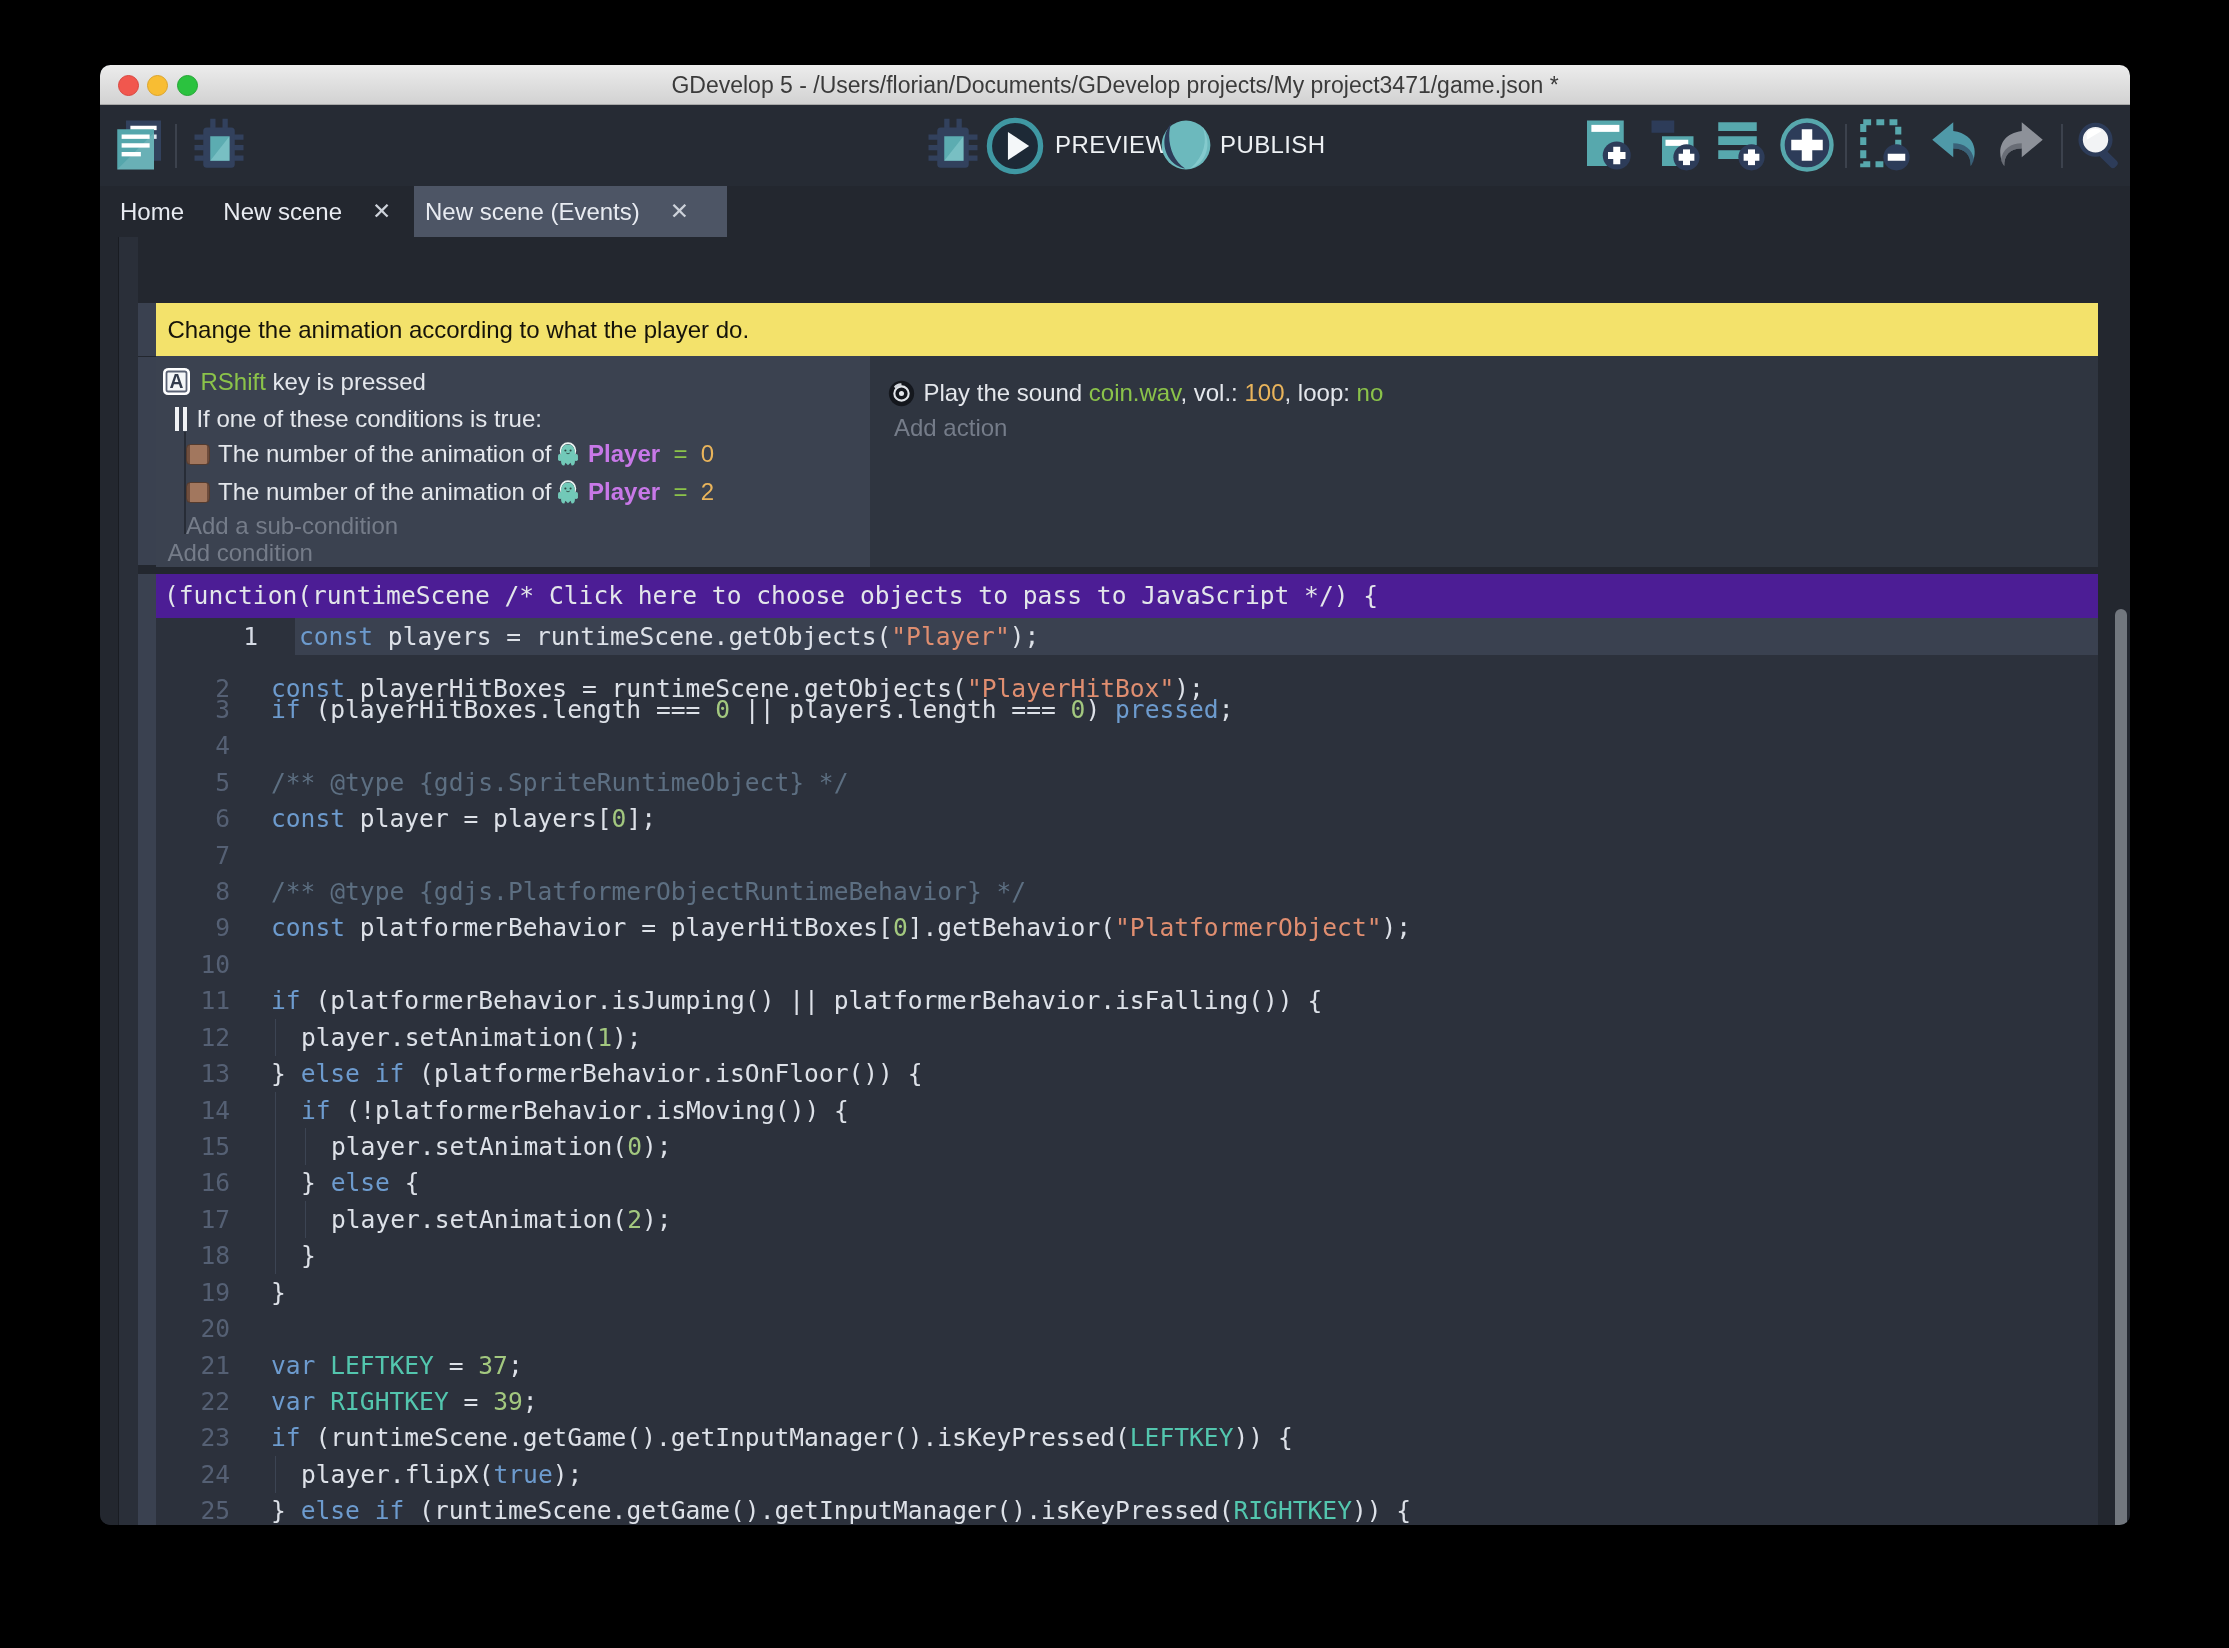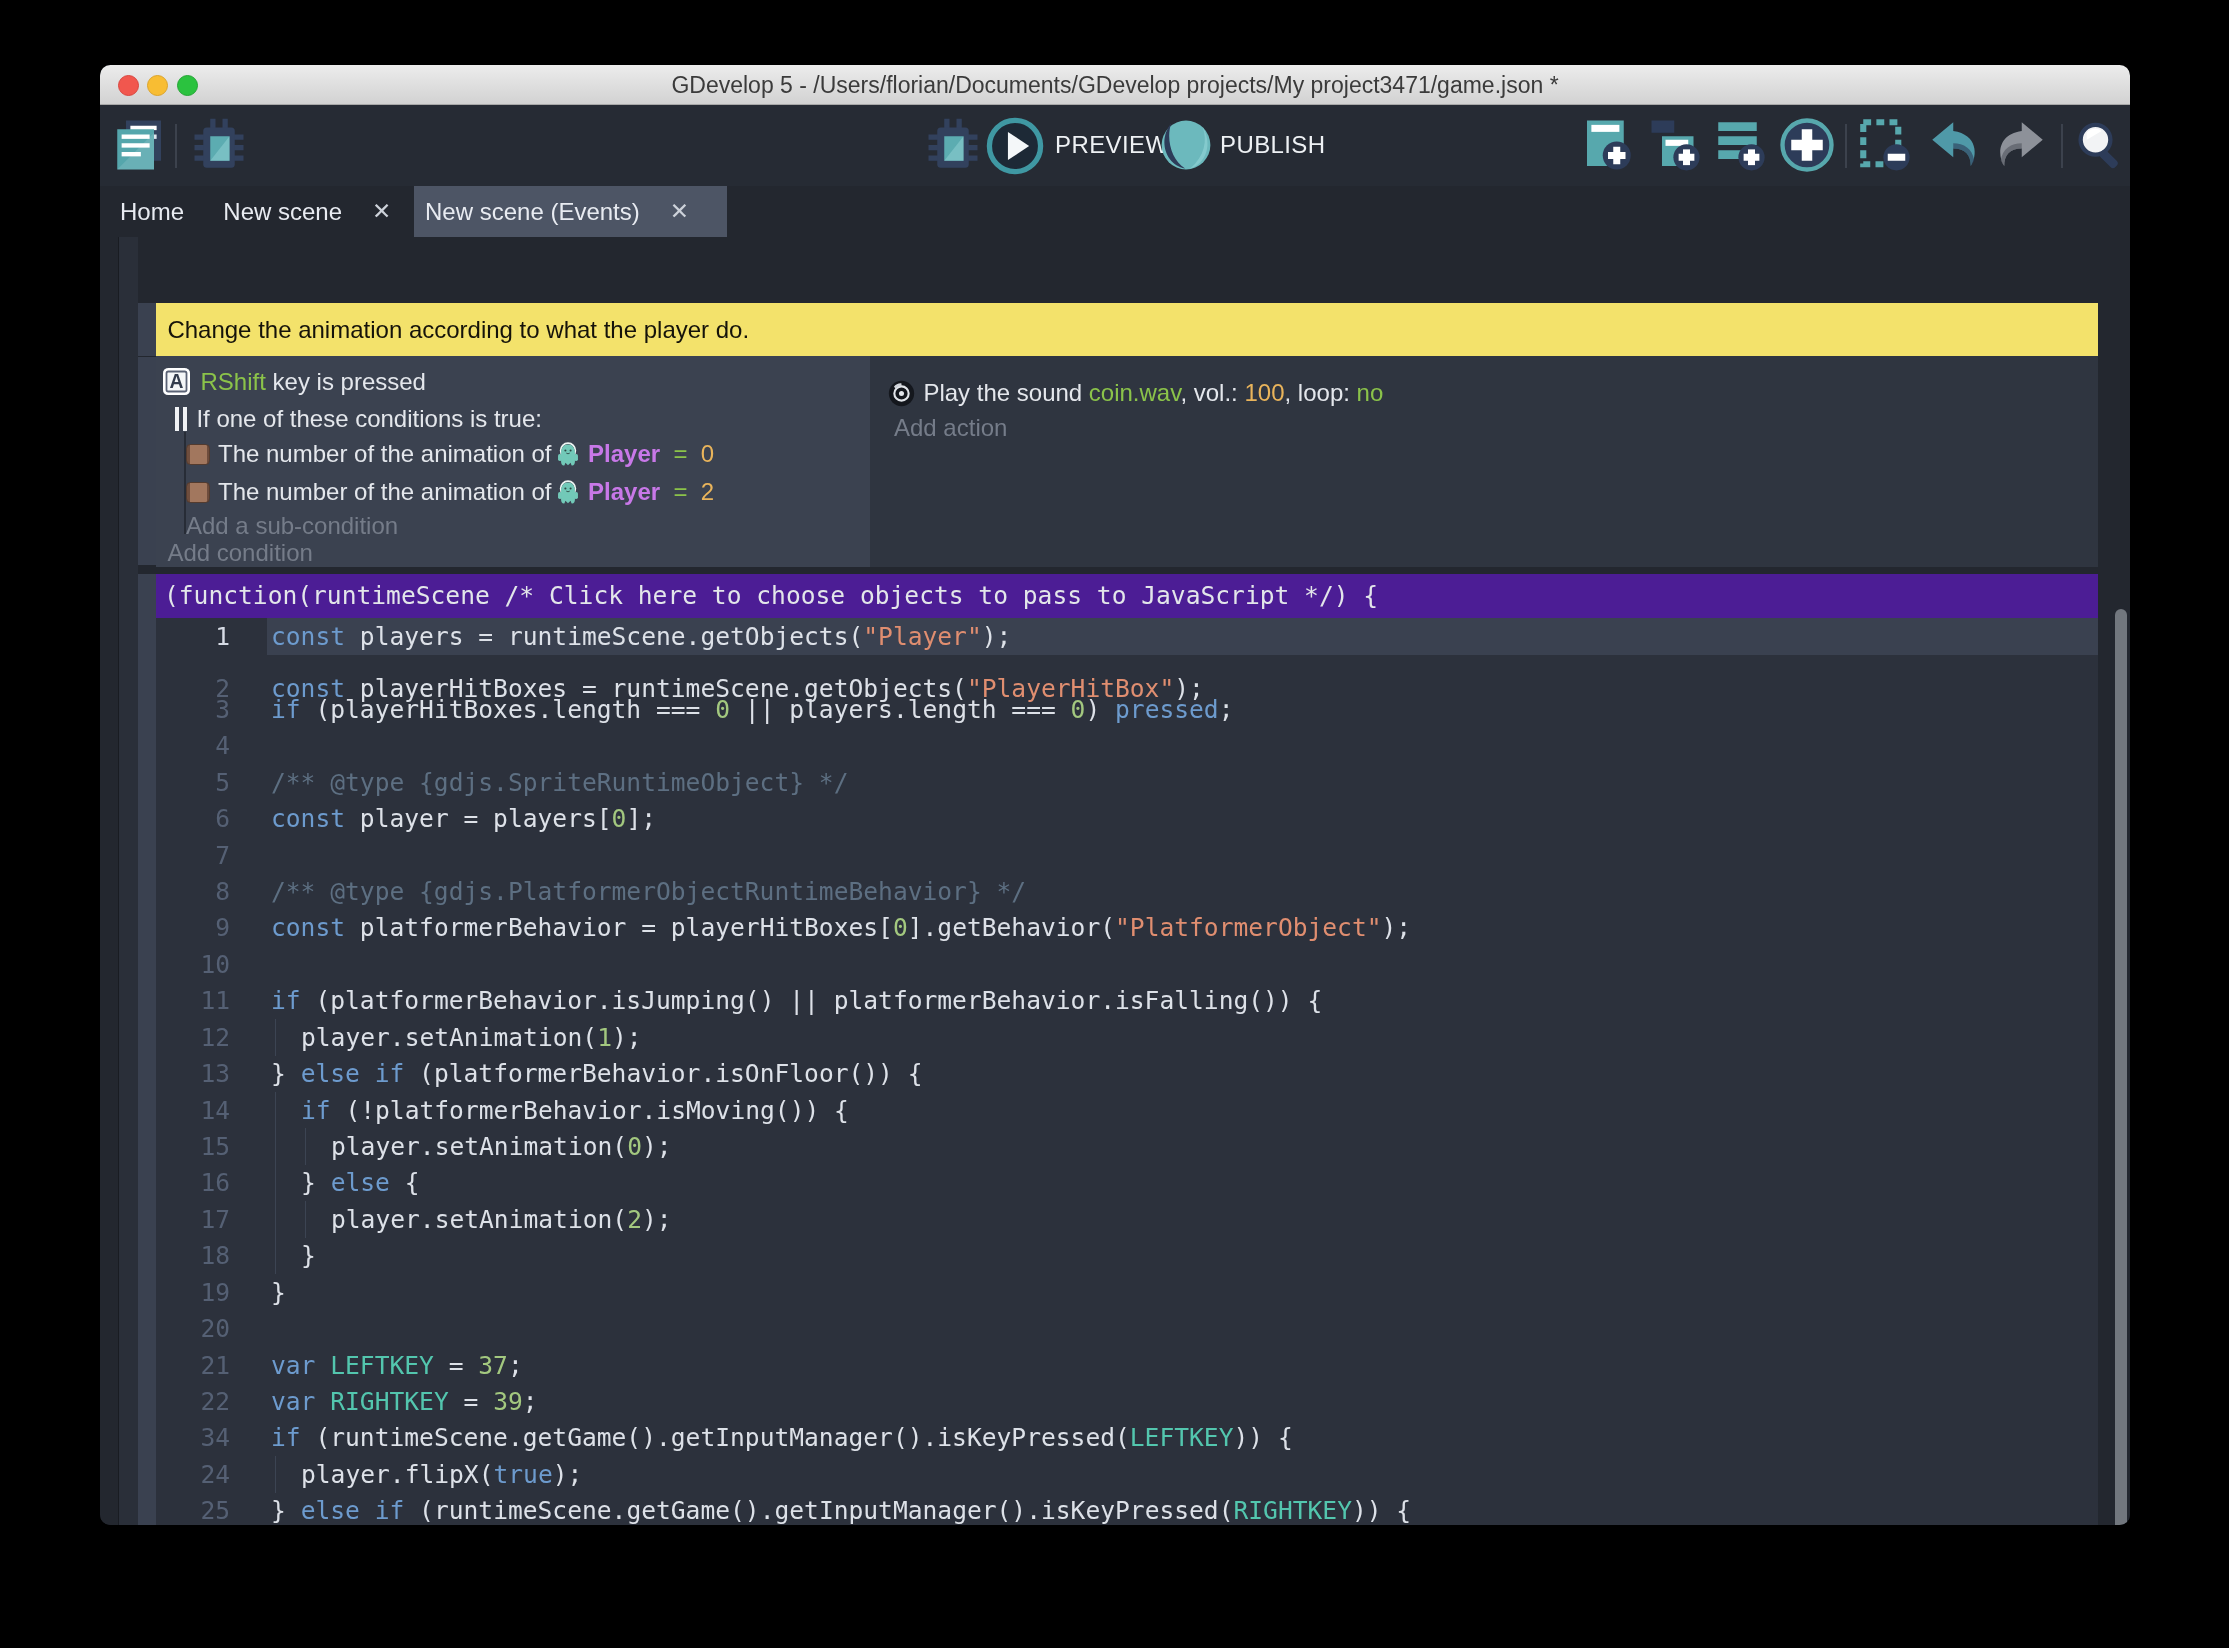--- a/index.html
+++ b/index.html
@@ -48,21 +48,21 @@
   .green{color:#8bc34a;} .orange{color:#e9b45b;} .purple{color:#c878e8;font-weight:bold;}
   
   .code-block{position:absolute;left:56px;top:337px;width:1942px;bottom:0;background:#2c313c;}
   .code-header{position:absolute;left:0;top:0;width:100%;height:44px;background:#4c1d95;
     font-family:"DejaVu Sans Mono",monospace;font-size:24.6px;color:#e3e6ea;line-height:44px;padding-left:8px;white-space:pre;}
   .code-rows{position:absolute;left:0;top:44px;width:100%;bottom:0;overflow:hidden;}
   .code-row{position:absolute;left:0;width:100%;height:37px;line-height:37px;white-space:pre;
     font-family:"DejaVu Sans Mono",monospace;font-size:24.6px;color:#dde1e8;}
   .code-row .ln{display:inline-block;width:74px;text-align:right;color:#556074;vertical-align:top;}
   .code-row .src{display:inline-block;margin-left:41px;vertical-align:top;position:relative;}
-  .code-row.active{background:linear-gradient(90deg, transparent 0 111px, #3a4150 111px);}
+  .code-row.active{background:linear-gradient(90deg, transparent 0 111px, #3a4150 111px);margin-left:28px;}
   .code-row.active .ln{color:#d6dbe5;}
   .tok-kw{color:#6d9bce;} .tok-str{color:#e08e70;} .tok-num{color:#a3c87f;}
   .tok-const{color:#53c6ae;} .tok-com{color:#5d6f82;}
   .ind{display:inline-block;width:30px;height:37px;vertical-align:top;position:relative;}
   .ind::before{content:'';position:absolute;left:4.4px;top:0;bottom:0;width:0.9px;background:#3c4453;}
   .scroll-thumb{position:absolute;left:2015px;top:372px;width:12.3px;height:1088px;border-radius:6.1px;background:#72777e;}
 </style>
 </head>
 <body>
 
@@ -295,21 +295,21 @@
           <div class="code-row" style="top: 437px;"><span class="ln">13</span><span class="src">} <span class="tok-kw">else</span> <span class="tok-kw">if</span> (platformerBehavior.isOnFloor()) {</span></div>
           <div class="code-row" style="top: 474px;"><span class="ln">14</span><span class="src"><span class="ind"></span><span class="tok-kw">if</span> (!platformerBehavior.isMoving()) {</span></div>
           <div class="code-row" style="top: 510px;"><span class="ln">15</span><span class="src"><span class="ind"></span><span class="ind"></span>player.setAnimation(<span class="tok-num">0</span>);</span></div>
           <div class="code-row" style="top: 546px;"><span class="ln">16</span><span class="src"><span class="ind"></span>} <span class="tok-kw">else</span> {</span></div>
           <div class="code-row" style="top: 583px;"><span class="ln">17</span><span class="src"><span class="ind"></span><span class="ind"></span>player.setAnimation(<span class="tok-num">2</span>);</span></div>
           <div class="code-row" style="top: 619px;"><span class="ln">18</span><span class="src"><span class="ind"></span>}</span></div>
           <div class="code-row" style="top: 656px;"><span class="ln">19</span><span class="src">}</span></div>
           <div class="code-row" style="top: 692px;"><span class="ln">20</span><span class="src"></span></div>
           <div class="code-row" style="top: 729px;"><span class="ln">21</span><span class="src"><span class="tok-kw">var</span> <span class="tok-const">LEFTKEY</span> = <span class="tok-num">37</span>;</span></div>
           <div class="code-row" style="top: 765px;"><span class="ln">22</span><span class="src"><span class="tok-kw">var</span> <span class="tok-const">RIGHTKEY</span> = <span class="tok-num">39</span>;</span></div>
-          <div class="code-row" style="top: 801px;"><span class="ln">34</span><span class="src"><span class="tok-kw">if</span> (runtimeScene.getGame().getInputManager().isKeyPressed(<span class="tok-const">LEFTKEY</span>)) {</span></div>
+          <div class="code-row" style="top: 801px;"><span class="ln">23</span><span class="src"><span class="tok-kw">if</span> (runtimeScene.getGame().getInputManager().isKeyPressed(<span class="tok-const">LEFTKEY</span>)) {</span></div>
           <div class="code-row" style="top: 838px;"><span class="ln">24</span><span class="src"><span class="ind"></span>player.flipX(<span class="tok-kw">true</span>);</span></div>
           <div class="code-row" style="top: 874px;"><span class="ln">25</span><span class="src">} <span class="tok-kw">else</span> <span class="tok-kw">if</span> (runtimeScene.getGame().getInputManager().isKeyPressed(<span class="tok-const">RIGHTKEY</span>)) {</span></div>
         </div>
     </div>
 
     <div class="scroll-thumb"></div>
   </div>
 </div>
 
 

